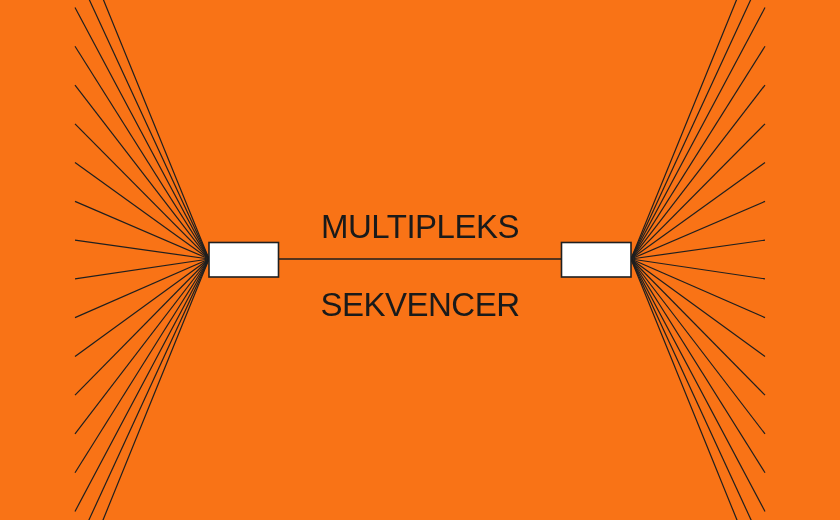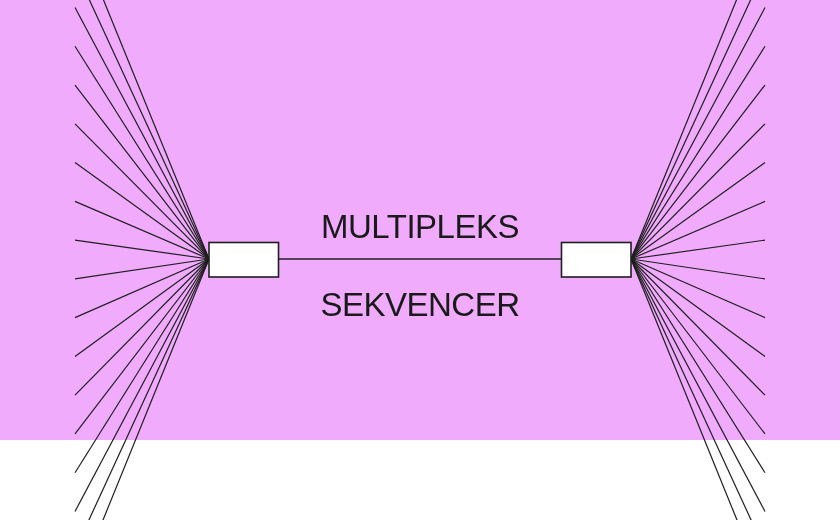--- a/index.html
+++ b/index.html
@@ -6,22 +6,22 @@
     margin: 0;
     padding: 0;
     width: 840px;
     height: 520px;
     overflow: hidden;
     background: #ffffff;
   }
   .stage {
     position: relative;
     width: 840px;
-    height: 440px;
-    background: #f0abfc;
+    height: 520px;
+    background: #f97316;
   }
   svg {
     display: block;
   }
   .diagram-label {
     font-family: "Liberation Sans", "DejaVu Sans", sans-serif;
     font-size: 33px;
     font-weight: 400;
     letter-spacing: -0.5px;
     fill: #1a1a1a;

